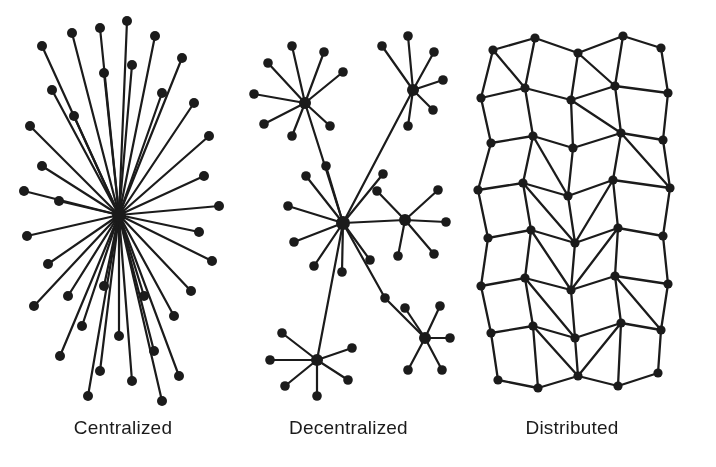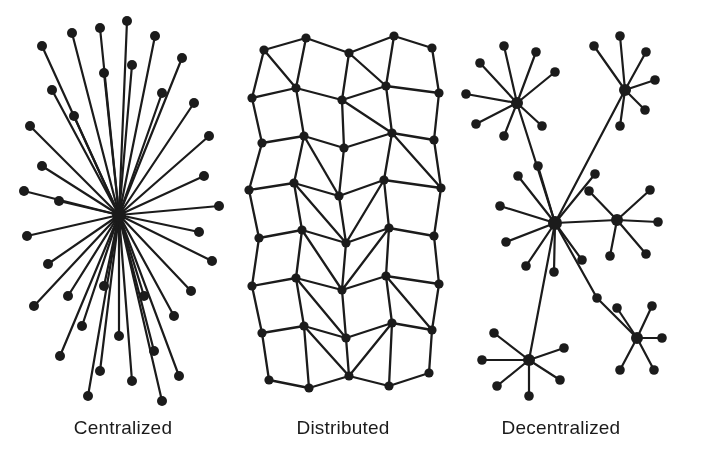--- a/index.html
+++ b/index.html
@@ -9,21 +9,21 @@
     font-family: "Liberation Sans", sans-serif;
   }
   .stage {
     position: relative;
     width: 693px;
     height: 467px;
     background: #ffffff;
     box-sizing: border-box;
     padding: 8px 12px 0 12px;
     display: flex;
-    justify-content: flex-start;
+    justify-content: space-between;
     overflow: hidden;
   }
   .panel {
     display: flex;
     flex-direction: column;
     align-items: center;
     margin: 0;
   }
   .p0 { width: 222px; }
   .p1 { width: 218px; }
@@ -121,20 +121,115 @@
         <circle cx="107" cy="328" r="5" fill="#1b1b1b"></circle>
         <circle cx="142" cy="343" r="5" fill="#1b1b1b"></circle>
         <circle cx="48" cy="348" r="5" fill="#1b1b1b"></circle>
         <circle cx="88" cy="363" r="5" fill="#1b1b1b"></circle>
         <circle cx="120" cy="373" r="5" fill="#1b1b1b"></circle>
         <circle cx="167" cy="368" r="5" fill="#1b1b1b"></circle>
         <circle cx="76" cy="388" r="5" fill="#1b1b1b"></circle>
         <circle cx="150" cy="393" r="5" fill="#1b1b1b"></circle>
       </svg>
     <figcaption class="caption">Centralized</figcaption>
+  </figure>
+
+  <figure class="panel p1">
+    <svg class="net" xmlns="http://www.w3.org/2000/svg" viewBox="0 0 218 402">
+        <line x1="103" y1="215" x2="65" y2="95" stroke="#1b1b1b" stroke-width="2.2" stroke-linecap="round"></line>
+        <line x1="103" y1="215" x2="173" y2="82" stroke="#1b1b1b" stroke-width="2.2" stroke-linecap="round"></line>
+        <line x1="103" y1="215" x2="165" y2="212" stroke="#1b1b1b" stroke-width="2.2" stroke-linecap="round"></line>
+        <line x1="103" y1="215" x2="77" y2="352" stroke="#1b1b1b" stroke-width="2.2" stroke-linecap="round"></line>
+        <line x1="103" y1="215" x2="145" y2="290" stroke="#1b1b1b" stroke-width="2.2" stroke-linecap="round"></line>
+        <line x1="145" y1="290" x2="185" y2="330" stroke="#1b1b1b" stroke-width="2.2" stroke-linecap="round"></line>
+        <line x1="65" y1="95" x2="28" y2="55" stroke="#1b1b1b" stroke-width="2.2" stroke-linecap="round"></line>
+        <line x1="65" y1="95" x2="52" y2="38" stroke="#1b1b1b" stroke-width="2.2" stroke-linecap="round"></line>
+        <line x1="65" y1="95" x2="84" y2="44" stroke="#1b1b1b" stroke-width="2.2" stroke-linecap="round"></line>
+        <line x1="65" y1="95" x2="103" y2="64" stroke="#1b1b1b" stroke-width="2.2" stroke-linecap="round"></line>
+        <line x1="65" y1="95" x2="14" y2="86" stroke="#1b1b1b" stroke-width="2.2" stroke-linecap="round"></line>
+        <line x1="65" y1="95" x2="24" y2="116" stroke="#1b1b1b" stroke-width="2.2" stroke-linecap="round"></line>
+        <line x1="65" y1="95" x2="52" y2="128" stroke="#1b1b1b" stroke-width="2.2" stroke-linecap="round"></line>
+        <line x1="65" y1="95" x2="90" y2="118" stroke="#1b1b1b" stroke-width="2.2" stroke-linecap="round"></line>
+        <line x1="173" y1="82" x2="142" y2="38" stroke="#1b1b1b" stroke-width="2.2" stroke-linecap="round"></line>
+        <line x1="173" y1="82" x2="168" y2="28" stroke="#1b1b1b" stroke-width="2.2" stroke-linecap="round"></line>
+        <line x1="173" y1="82" x2="194" y2="44" stroke="#1b1b1b" stroke-width="2.2" stroke-linecap="round"></line>
+        <line x1="173" y1="82" x2="203" y2="72" stroke="#1b1b1b" stroke-width="2.2" stroke-linecap="round"></line>
+        <line x1="173" y1="82" x2="193" y2="102" stroke="#1b1b1b" stroke-width="2.2" stroke-linecap="round"></line>
+        <line x1="173" y1="82" x2="168" y2="118" stroke="#1b1b1b" stroke-width="2.2" stroke-linecap="round"></line>
+        <line x1="165" y1="212" x2="198" y2="182" stroke="#1b1b1b" stroke-width="2.2" stroke-linecap="round"></line>
+        <line x1="165" y1="212" x2="206" y2="214" stroke="#1b1b1b" stroke-width="2.2" stroke-linecap="round"></line>
+        <line x1="165" y1="212" x2="194" y2="246" stroke="#1b1b1b" stroke-width="2.2" stroke-linecap="round"></line>
+        <line x1="165" y1="212" x2="158" y2="248" stroke="#1b1b1b" stroke-width="2.2" stroke-linecap="round"></line>
+        <line x1="165" y1="212" x2="137" y2="183" stroke="#1b1b1b" stroke-width="2.2" stroke-linecap="round"></line>
+        <line x1="103" y1="215" x2="66" y2="168" stroke="#1b1b1b" stroke-width="2.2" stroke-linecap="round"></line>
+        <line x1="103" y1="215" x2="48" y2="198" stroke="#1b1b1b" stroke-width="2.2" stroke-linecap="round"></line>
+        <line x1="103" y1="215" x2="54" y2="234" stroke="#1b1b1b" stroke-width="2.2" stroke-linecap="round"></line>
+        <line x1="103" y1="215" x2="74" y2="258" stroke="#1b1b1b" stroke-width="2.2" stroke-linecap="round"></line>
+        <line x1="103" y1="215" x2="102" y2="264" stroke="#1b1b1b" stroke-width="2.2" stroke-linecap="round"></line>
+        <line x1="103" y1="215" x2="130" y2="252" stroke="#1b1b1b" stroke-width="2.2" stroke-linecap="round"></line>
+        <line x1="103" y1="215" x2="143" y2="166" stroke="#1b1b1b" stroke-width="2.2" stroke-linecap="round"></line>
+        <line x1="103" y1="215" x2="86" y2="158" stroke="#1b1b1b" stroke-width="2.2" stroke-linecap="round"></line>
+        <line x1="77" y1="352" x2="42" y2="325" stroke="#1b1b1b" stroke-width="2.2" stroke-linecap="round"></line>
+        <line x1="77" y1="352" x2="30" y2="352" stroke="#1b1b1b" stroke-width="2.2" stroke-linecap="round"></line>
+        <line x1="77" y1="352" x2="45" y2="378" stroke="#1b1b1b" stroke-width="2.2" stroke-linecap="round"></line>
+        <line x1="77" y1="352" x2="77" y2="388" stroke="#1b1b1b" stroke-width="2.2" stroke-linecap="round"></line>
+        <line x1="77" y1="352" x2="108" y2="372" stroke="#1b1b1b" stroke-width="2.2" stroke-linecap="round"></line>
+        <line x1="77" y1="352" x2="112" y2="340" stroke="#1b1b1b" stroke-width="2.2" stroke-linecap="round"></line>
+        <line x1="185" y1="330" x2="165" y2="300" stroke="#1b1b1b" stroke-width="2.2" stroke-linecap="round"></line>
+        <line x1="185" y1="330" x2="200" y2="298" stroke="#1b1b1b" stroke-width="2.2" stroke-linecap="round"></line>
+        <line x1="185" y1="330" x2="210" y2="330" stroke="#1b1b1b" stroke-width="2.2" stroke-linecap="round"></line>
+        <line x1="185" y1="330" x2="202" y2="362" stroke="#1b1b1b" stroke-width="2.2" stroke-linecap="round"></line>
+        <line x1="185" y1="330" x2="168" y2="362" stroke="#1b1b1b" stroke-width="2.2" stroke-linecap="round"></line>
+        <circle cx="103" cy="215" r="7" fill="#1b1b1b"></circle>
+        <circle cx="65" cy="95" r="6" fill="#1b1b1b"></circle>
+        <circle cx="173" cy="82" r="6" fill="#1b1b1b"></circle>
+        <circle cx="165" cy="212" r="6" fill="#1b1b1b"></circle>
+        <circle cx="77" cy="352" r="6" fill="#1b1b1b"></circle>
+        <circle cx="185" cy="330" r="6" fill="#1b1b1b"></circle>
+        <circle cx="145" cy="290" r="4.8" fill="#1b1b1b"></circle>
+        <circle cx="28" cy="55" r="4.8" fill="#1b1b1b"></circle>
+        <circle cx="52" cy="38" r="4.8" fill="#1b1b1b"></circle>
+        <circle cx="84" cy="44" r="4.8" fill="#1b1b1b"></circle>
+        <circle cx="103" cy="64" r="4.8" fill="#1b1b1b"></circle>
+        <circle cx="14" cy="86" r="4.8" fill="#1b1b1b"></circle>
+        <circle cx="24" cy="116" r="4.8" fill="#1b1b1b"></circle>
+        <circle cx="52" cy="128" r="4.8" fill="#1b1b1b"></circle>
+        <circle cx="90" cy="118" r="4.8" fill="#1b1b1b"></circle>
+        <circle cx="142" cy="38" r="4.8" fill="#1b1b1b"></circle>
+        <circle cx="168" cy="28" r="4.8" fill="#1b1b1b"></circle>
+        <circle cx="194" cy="44" r="4.8" fill="#1b1b1b"></circle>
+        <circle cx="203" cy="72" r="4.8" fill="#1b1b1b"></circle>
+        <circle cx="193" cy="102" r="4.8" fill="#1b1b1b"></circle>
+        <circle cx="168" cy="118" r="4.8" fill="#1b1b1b"></circle>
+        <circle cx="198" cy="182" r="4.8" fill="#1b1b1b"></circle>
+        <circle cx="206" cy="214" r="4.8" fill="#1b1b1b"></circle>
+        <circle cx="194" cy="246" r="4.8" fill="#1b1b1b"></circle>
+        <circle cx="158" cy="248" r="4.8" fill="#1b1b1b"></circle>
+        <circle cx="137" cy="183" r="4.8" fill="#1b1b1b"></circle>
+        <circle cx="66" cy="168" r="4.8" fill="#1b1b1b"></circle>
+        <circle cx="48" cy="198" r="4.8" fill="#1b1b1b"></circle>
+        <circle cx="54" cy="234" r="4.8" fill="#1b1b1b"></circle>
+        <circle cx="74" cy="258" r="4.8" fill="#1b1b1b"></circle>
+        <circle cx="102" cy="264" r="4.8" fill="#1b1b1b"></circle>
+        <circle cx="130" cy="252" r="4.8" fill="#1b1b1b"></circle>
+        <circle cx="143" cy="166" r="4.8" fill="#1b1b1b"></circle>
+        <circle cx="86" cy="158" r="4.8" fill="#1b1b1b"></circle>
+        <circle cx="42" cy="325" r="4.8" fill="#1b1b1b"></circle>
+        <circle cx="30" cy="352" r="4.8" fill="#1b1b1b"></circle>
+        <circle cx="45" cy="378" r="4.8" fill="#1b1b1b"></circle>
+        <circle cx="77" cy="388" r="4.8" fill="#1b1b1b"></circle>
+        <circle cx="108" cy="372" r="4.8" fill="#1b1b1b"></circle>
+        <circle cx="112" cy="340" r="4.8" fill="#1b1b1b"></circle>
+        <circle cx="165" cy="300" r="4.8" fill="#1b1b1b"></circle>
+        <circle cx="200" cy="298" r="4.8" fill="#1b1b1b"></circle>
+        <circle cx="210" cy="330" r="4.8" fill="#1b1b1b"></circle>
+        <circle cx="202" cy="362" r="4.8" fill="#1b1b1b"></circle>
+        <circle cx="168" cy="362" r="4.8" fill="#1b1b1b"></circle>
+      </svg>
+    <figcaption class="caption">Decentralized</figcaption>
   </figure>
 
   <figure class="panel p2">
     <svg class="net" xmlns="http://www.w3.org/2000/svg" viewBox="0 0 218 402">
         <line x1="30" y1="42" x2="72" y2="30" stroke="#1b1b1b" stroke-width="2.3" stroke-linecap="round"></line>
         <line x1="72" y1="30" x2="115" y2="45" stroke="#1b1b1b" stroke-width="2.3" stroke-linecap="round"></line>
         <line x1="115" y1="45" x2="160" y2="28" stroke="#1b1b1b" stroke-width="2.3" stroke-linecap="round"></line>
         <line x1="160" y1="28" x2="198" y2="40" stroke="#1b1b1b" stroke-width="2.3" stroke-linecap="round"></line>
         <line x1="18" y1="90" x2="62" y2="80" stroke="#1b1b1b" stroke-width="2.3" stroke-linecap="round"></line>
         <line x1="62" y1="80" x2="108" y2="92" stroke="#1b1b1b" stroke-width="2.3" stroke-linecap="round"></line>
@@ -249,108 +344,13 @@
         <circle cx="198" cy="322" r="4.6" fill="#1b1b1b"></circle>
         <circle cx="35" cy="372" r="4.6" fill="#1b1b1b"></circle>
         <circle cx="75" cy="380" r="4.6" fill="#1b1b1b"></circle>
         <circle cx="115" cy="368" r="4.6" fill="#1b1b1b"></circle>
         <circle cx="155" cy="378" r="4.6" fill="#1b1b1b"></circle>
         <circle cx="195" cy="365" r="4.6" fill="#1b1b1b"></circle>
       </svg>
     <figcaption class="caption">Distributed</figcaption>
   </figure>
 
-  <figure class="panel p1">
-    <svg class="net" xmlns="http://www.w3.org/2000/svg" viewBox="0 0 218 402">
-        <line x1="103" y1="215" x2="65" y2="95" stroke="#1b1b1b" stroke-width="2.2" stroke-linecap="round"></line>
-        <line x1="103" y1="215" x2="173" y2="82" stroke="#1b1b1b" stroke-width="2.2" stroke-linecap="round"></line>
-        <line x1="103" y1="215" x2="165" y2="212" stroke="#1b1b1b" stroke-width="2.2" stroke-linecap="round"></line>
-        <line x1="103" y1="215" x2="77" y2="352" stroke="#1b1b1b" stroke-width="2.2" stroke-linecap="round"></line>
-        <line x1="103" y1="215" x2="145" y2="290" stroke="#1b1b1b" stroke-width="2.2" stroke-linecap="round"></line>
-        <line x1="145" y1="290" x2="185" y2="330" stroke="#1b1b1b" stroke-width="2.2" stroke-linecap="round"></line>
-        <line x1="65" y1="95" x2="28" y2="55" stroke="#1b1b1b" stroke-width="2.2" stroke-linecap="round"></line>
-        <line x1="65" y1="95" x2="52" y2="38" stroke="#1b1b1b" stroke-width="2.2" stroke-linecap="round"></line>
-        <line x1="65" y1="95" x2="84" y2="44" stroke="#1b1b1b" stroke-width="2.2" stroke-linecap="round"></line>
-        <line x1="65" y1="95" x2="103" y2="64" stroke="#1b1b1b" stroke-width="2.2" stroke-linecap="round"></line>
-        <line x1="65" y1="95" x2="14" y2="86" stroke="#1b1b1b" stroke-width="2.2" stroke-linecap="round"></line>
-        <line x1="65" y1="95" x2="24" y2="116" stroke="#1b1b1b" stroke-width="2.2" stroke-linecap="round"></line>
-        <line x1="65" y1="95" x2="52" y2="128" stroke="#1b1b1b" stroke-width="2.2" stroke-linecap="round"></line>
-        <line x1="65" y1="95" x2="90" y2="118" stroke="#1b1b1b" stroke-width="2.2" stroke-linecap="round"></line>
-        <line x1="173" y1="82" x2="142" y2="38" stroke="#1b1b1b" stroke-width="2.2" stroke-linecap="round"></line>
-        <line x1="173" y1="82" x2="168" y2="28" stroke="#1b1b1b" stroke-width="2.2" stroke-linecap="round"></line>
-        <line x1="173" y1="82" x2="194" y2="44" stroke="#1b1b1b" stroke-width="2.2" stroke-linecap="round"></line>
-        <line x1="173" y1="82" x2="203" y2="72" stroke="#1b1b1b" stroke-width="2.2" stroke-linecap="round"></line>
-        <line x1="173" y1="82" x2="193" y2="102" stroke="#1b1b1b" stroke-width="2.2" stroke-linecap="round"></line>
-        <line x1="173" y1="82" x2="168" y2="118" stroke="#1b1b1b" stroke-width="2.2" stroke-linecap="round"></line>
-        <line x1="165" y1="212" x2="198" y2="182" stroke="#1b1b1b" stroke-width="2.2" stroke-linecap="round"></line>
-        <line x1="165" y1="212" x2="206" y2="214" stroke="#1b1b1b" stroke-width="2.2" stroke-linecap="round"></line>
-        <line x1="165" y1="212" x2="194" y2="246" stroke="#1b1b1b" stroke-width="2.2" stroke-linecap="round"></line>
-        <line x1="165" y1="212" x2="158" y2="248" stroke="#1b1b1b" stroke-width="2.2" stroke-linecap="round"></line>
-        <line x1="165" y1="212" x2="137" y2="183" stroke="#1b1b1b" stroke-width="2.2" stroke-linecap="round"></line>
-        <line x1="103" y1="215" x2="66" y2="168" stroke="#1b1b1b" stroke-width="2.2" stroke-linecap="round"></line>
-        <line x1="103" y1="215" x2="48" y2="198" stroke="#1b1b1b" stroke-width="2.2" stroke-linecap="round"></line>
-        <line x1="103" y1="215" x2="54" y2="234" stroke="#1b1b1b" stroke-width="2.2" stroke-linecap="round"></line>
-        <line x1="103" y1="215" x2="74" y2="258" stroke="#1b1b1b" stroke-width="2.2" stroke-linecap="round"></line>
-        <line x1="103" y1="215" x2="102" y2="264" stroke="#1b1b1b" stroke-width="2.2" stroke-linecap="round"></line>
-        <line x1="103" y1="215" x2="130" y2="252" stroke="#1b1b1b" stroke-width="2.2" stroke-linecap="round"></line>
-        <line x1="103" y1="215" x2="143" y2="166" stroke="#1b1b1b" stroke-width="2.2" stroke-linecap="round"></line>
-        <line x1="103" y1="215" x2="86" y2="158" stroke="#1b1b1b" stroke-width="2.2" stroke-linecap="round"></line>
-        <line x1="77" y1="352" x2="42" y2="325" stroke="#1b1b1b" stroke-width="2.2" stroke-linecap="round"></line>
-        <line x1="77" y1="352" x2="30" y2="352" stroke="#1b1b1b" stroke-width="2.2" stroke-linecap="round"></line>
-        <line x1="77" y1="352" x2="45" y2="378" stroke="#1b1b1b" stroke-width="2.2" stroke-linecap="round"></line>
-        <line x1="77" y1="352" x2="77" y2="388" stroke="#1b1b1b" stroke-width="2.2" stroke-linecap="round"></line>
-        <line x1="77" y1="352" x2="108" y2="372" stroke="#1b1b1b" stroke-width="2.2" stroke-linecap="round"></line>
-        <line x1="77" y1="352" x2="112" y2="340" stroke="#1b1b1b" stroke-width="2.2" stroke-linecap="round"></line>
-        <line x1="185" y1="330" x2="165" y2="300" stroke="#1b1b1b" stroke-width="2.2" stroke-linecap="round"></line>
-        <line x1="185" y1="330" x2="200" y2="298" stroke="#1b1b1b" stroke-width="2.2" stroke-linecap="round"></line>
-        <line x1="185" y1="330" x2="210" y2="330" stroke="#1b1b1b" stroke-width="2.2" stroke-linecap="round"></line>
-        <line x1="185" y1="330" x2="202" y2="362" stroke="#1b1b1b" stroke-width="2.2" stroke-linecap="round"></line>
-        <line x1="185" y1="330" x2="168" y2="362" stroke="#1b1b1b" stroke-width="2.2" stroke-linecap="round"></line>
-        <circle cx="103" cy="215" r="7" fill="#1b1b1b"></circle>
-        <circle cx="65" cy="95" r="6" fill="#1b1b1b"></circle>
-        <circle cx="173" cy="82" r="6" fill="#1b1b1b"></circle>
-        <circle cx="165" cy="212" r="6" fill="#1b1b1b"></circle>
-        <circle cx="77" cy="352" r="6" fill="#1b1b1b"></circle>
-        <circle cx="185" cy="330" r="6" fill="#1b1b1b"></circle>
-        <circle cx="145" cy="290" r="4.8" fill="#1b1b1b"></circle>
-        <circle cx="28" cy="55" r="4.8" fill="#1b1b1b"></circle>
-        <circle cx="52" cy="38" r="4.8" fill="#1b1b1b"></circle>
-        <circle cx="84" cy="44" r="4.8" fill="#1b1b1b"></circle>
-        <circle cx="103" cy="64" r="4.8" fill="#1b1b1b"></circle>
-        <circle cx="14" cy="86" r="4.8" fill="#1b1b1b"></circle>
-        <circle cx="24" cy="116" r="4.8" fill="#1b1b1b"></circle>
-        <circle cx="52" cy="128" r="4.8" fill="#1b1b1b"></circle>
-        <circle cx="90" cy="118" r="4.8" fill="#1b1b1b"></circle>
-        <circle cx="142" cy="38" r="4.8" fill="#1b1b1b"></circle>
-        <circle cx="168" cy="28" r="4.8" fill="#1b1b1b"></circle>
-        <circle cx="194" cy="44" r="4.8" fill="#1b1b1b"></circle>
-        <circle cx="203" cy="72" r="4.8" fill="#1b1b1b"></circle>
-        <circle cx="193" cy="102" r="4.8" fill="#1b1b1b"></circle>
-        <circle cx="168" cy="118" r="4.8" fill="#1b1b1b"></circle>
-        <circle cx="198" cy="182" r="4.8" fill="#1b1b1b"></circle>
-        <circle cx="206" cy="214" r="4.8" fill="#1b1b1b"></circle>
-        <circle cx="194" cy="246" r="4.8" fill="#1b1b1b"></circle>
-        <circle cx="158" cy="248" r="4.8" fill="#1b1b1b"></circle>
-        <circle cx="137" cy="183" r="4.8" fill="#1b1b1b"></circle>
-        <circle cx="66" cy="168" r="4.8" fill="#1b1b1b"></circle>
-        <circle cx="48" cy="198" r="4.8" fill="#1b1b1b"></circle>
-        <circle cx="54" cy="234" r="4.8" fill="#1b1b1b"></circle>
-        <circle cx="74" cy="258" r="4.8" fill="#1b1b1b"></circle>
-        <circle cx="102" cy="264" r="4.8" fill="#1b1b1b"></circle>
-        <circle cx="130" cy="252" r="4.8" fill="#1b1b1b"></circle>
-        <circle cx="143" cy="166" r="4.8" fill="#1b1b1b"></circle>
-        <circle cx="86" cy="158" r="4.8" fill="#1b1b1b"></circle>
-        <circle cx="42" cy="325" r="4.8" fill="#1b1b1b"></circle>
-        <circle cx="30" cy="352" r="4.8" fill="#1b1b1b"></circle>
-        <circle cx="45" cy="378" r="4.8" fill="#1b1b1b"></circle>
-        <circle cx="77" cy="388" r="4.8" fill="#1b1b1b"></circle>
-        <circle cx="108" cy="372" r="4.8" fill="#1b1b1b"></circle>
-        <circle cx="112" cy="340" r="4.8" fill="#1b1b1b"></circle>
-        <circle cx="165" cy="300" r="4.8" fill="#1b1b1b"></circle>
-        <circle cx="200" cy="298" r="4.8" fill="#1b1b1b"></circle>
-        <circle cx="210" cy="330" r="4.8" fill="#1b1b1b"></circle>
-        <circle cx="202" cy="362" r="4.8" fill="#1b1b1b"></circle>
-        <circle cx="168" cy="362" r="4.8" fill="#1b1b1b"></circle>
-      </svg>
-    <figcaption class="caption">Decentralized</figcaption>
-  </figure>
-
 </div>
 
 </body></html>

